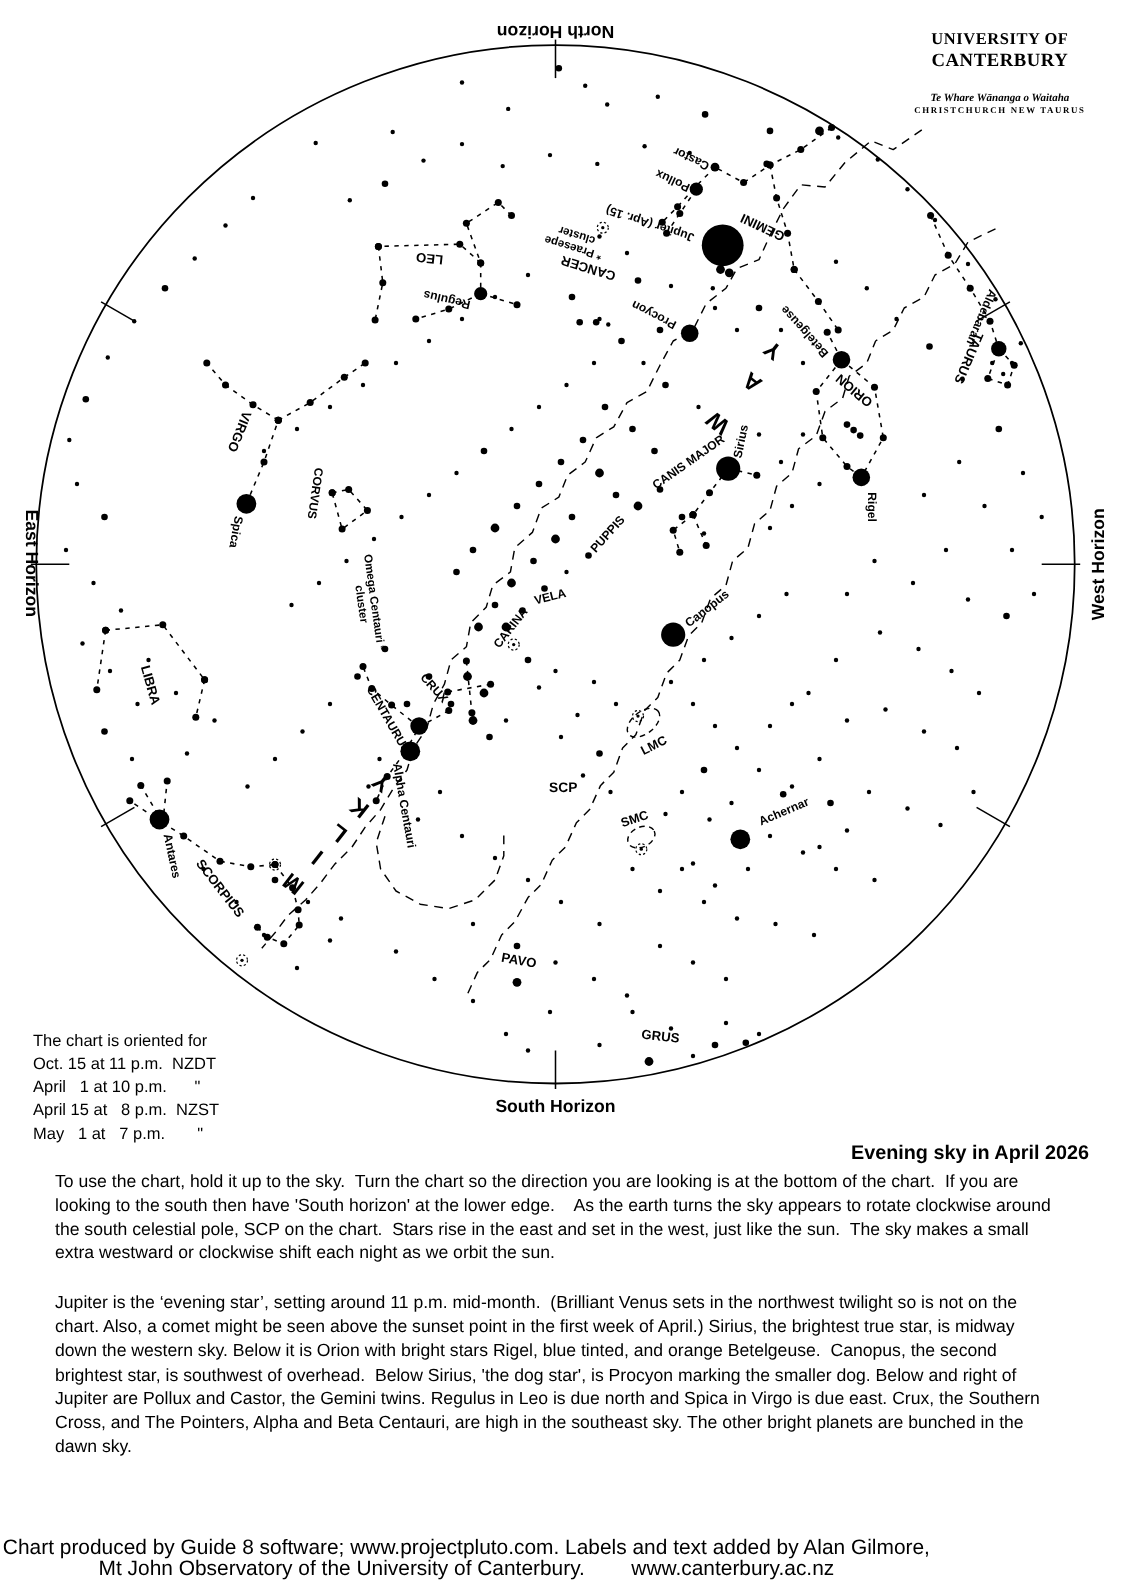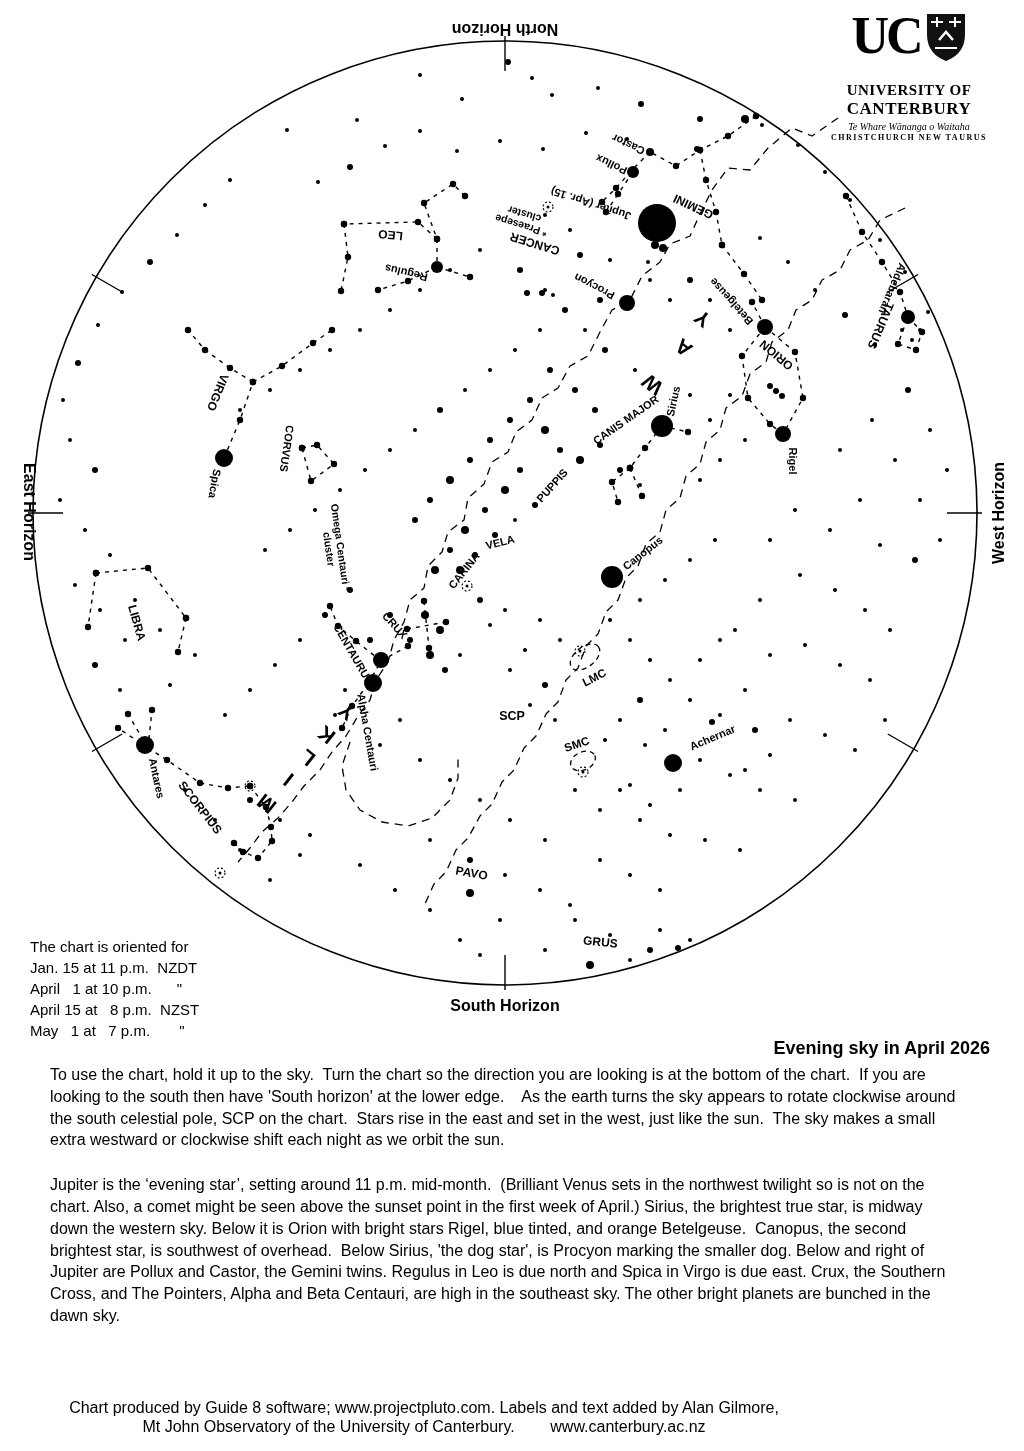--- a/index.html
+++ b/index.html
@@ -5,28 +5,28 @@
   html,body{margin:0;padding:0;background:#888;}
   .page{position:relative;width:1024px;height:1451px;background:#ffffff;margin:0 auto;
         font-family:"Liberation Sans",sans-serif;color:#000;overflow:hidden;}
   #sky{position:absolute;left:0;top:0;}
   svg text{font-family:"Liberation Sans",sans-serif;}
   .logo{position:absolute;top:12px;right:26px;width:178px;text-align:center;z-index:5;}
   .logo-top{display:flex;align-items:flex-start;justify-content:center;gap:4px;}
   .logo-uc{font-family:"Liberation Serif",serif;font-weight:bold;font-size:52px;line-height:48px;letter-spacing:-3px;}
   .logo-line1{font-family:"Liberation Serif",serif;font-weight:bold;font-size:15px;letter-spacing:.5px;margin-top:16px;}
   .logo-line2{font-family:"Liberation Serif",serif;font-weight:bold;font-size:17px;letter-spacing:.5px;}
-  .logo-line3{font-family:"Liberation Serif",serif;font-style:italic;font-weight:normal;font-size:10px;margin-top:2px;}
+  .logo-line3{font-family:"Liberation Serif",serif;font-style:italic;font-weight:bold;font-size:10px;margin-top:19px;}
   .logo-line4{font-family:"Liberation Serif",serif;font-weight:bold;font-size:8px;letter-spacing:1.5px;margin-top:1px;}
   .note{position:absolute;left:30px;top:936px;font-size:15px;line-height:21px;z-index:5;}
   .note div{white-space:pre;}
   .title{position:absolute;left:0;top:1038px;width:990px;text-align:right;font-size:18px;font-weight:bold;z-index:5;}
   .bodytext{position:absolute;left:50px;top:1064px;width:928px;font-size:16px;line-height:21.8px;z-index:5;}
   .bodytext p{margin:0 16px 23px 0;white-space:pre-wrap;}
-  .footer{position:absolute;left:0;top:1398px;width:848px;text-align:center;font-size:16px;line-height:19px;z-index:5;}
+  .footer{position:absolute;left:0;top:1398px;width:848px;text-align:center;font-size:19px;line-height:19px;z-index:5;}
 </style>
 </head>
 <body>
 
 <div class="page">
 
   <svg id="sky" width="1024" height="1040" viewBox="0 0 1024 1040">
       <g>
         <circle cx="505" cy="513" r="472" fill="none" stroke="#000" stroke-width="1.6"></circle>
       </g>
@@ -557,41 +557,29 @@
       </g>
       <g>
         <text x="505" y="24" text-anchor="middle" fill="#000" font-size="16" font-weight="bold" transform="rotate(180 505 24)">North Horizon</text>
         <text x="505" y="1011" text-anchor="middle" fill="#000" font-size="16" font-weight="bold">South Horizon</text>
         <text x="24" y="512" text-anchor="middle" fill="#000" font-size="16" font-weight="bold" transform="rotate(90 24 512)">East Horizon</text>
         <text x="1004" y="513" text-anchor="middle" fill="#000" font-size="16" font-weight="bold" transform="rotate(-90 1004 513)">West Horizon</text>
       </g>
     </svg>
 
   <div class="logo">
-    <div class="logo-top">
-      <span class="logo-uc">UC</span>
-      <span>
-        <svg width="42" height="50" viewBox="0 0 42 50">
-          <path d="M2 2 h38 v20 c0 16 -9 23 -19 27 c-10 -4 -19 -11 -19 -27 z" fill="#111"></path>
-          <path d="M6 10 h12 M12 5 v10" stroke="#fff" stroke-width="2" fill="none"></path>
-          <path d="M24 10 h12 M30 5 v10" stroke="#fff" stroke-width="2" fill="none"></path>
-          <path d="M14 28 l7 -8 l7 8" stroke="#fff" stroke-width="2.5" fill="none"></path>
-          <path d="M10 36 h22" stroke="#fff" stroke-width="2" fill="none"></path>
-        </svg>
-      </span>
-    </div>
     <div class="logo-line1">UNIVERSITY OF</div>
     <div class="logo-line2">CANTERBURY</div>
     <div class="logo-line3">Te Whare Wānanga o Waitaha</div>
     <div class="logo-line4">CHRISTCHURCH NEW TAURUS</div>
   </div>
 
   <div class="note">
     <div>The chart is oriented for</div>
-    <div>Jan. 15 at 11 p.m.  NZDT</div>
+    <div>Oct. 15 at 11 p.m.  NZDT</div>
     <div>April   1 at 10 p.m.      "</div>
     <div>April 15 at   8 p.m.  NZST</div>
     <div>May   1 at   7 p.m.       "</div>
   </div>
 
   <div class="title">Evening sky in April 2026</div>
 
   <div class="bodytext">
     <p>To use the chart, hold it up to the sky.  Turn the chart so the direction you are looking is at the bottom of the chart.  If you are looking to the south then have 'South horizon' at the lower edge.    As the earth turns the sky appears to rotate clockwise around the south celestial pole, SCP on the chart.  Stars rise in the east and set in the west, just like the sun.  The sky makes a small extra westward or clockwise shift each night as we orbit the sun.</p>
     <p>Jupiter is the ‘evening star’, setting around 11 p.m. mid-month.  (Brilliant Venus sets in the northwest twilight so is not on the chart. Also, a comet might be seen above the sunset point in the first week of April.) Sirius, the brightest true star, is midway down the western sky. Below it is Orion with bright stars Rigel, blue tinted, and orange Betelgeuse.  Canopus, the second brightest star, is southwest of overhead.  Below Sirius, 'the dog star', is Procyon marking the smaller dog. Below and right of Jupiter are Pollux and Castor, the Gemini twins. Regulus in Leo is due north and Spica in Virgo is due east. Crux, the Southern Cross, and The Pointers, Alpha and Beta Centauri, are high in the southeast sky. The other bright planets are bunched in the dawn sky.</p>

